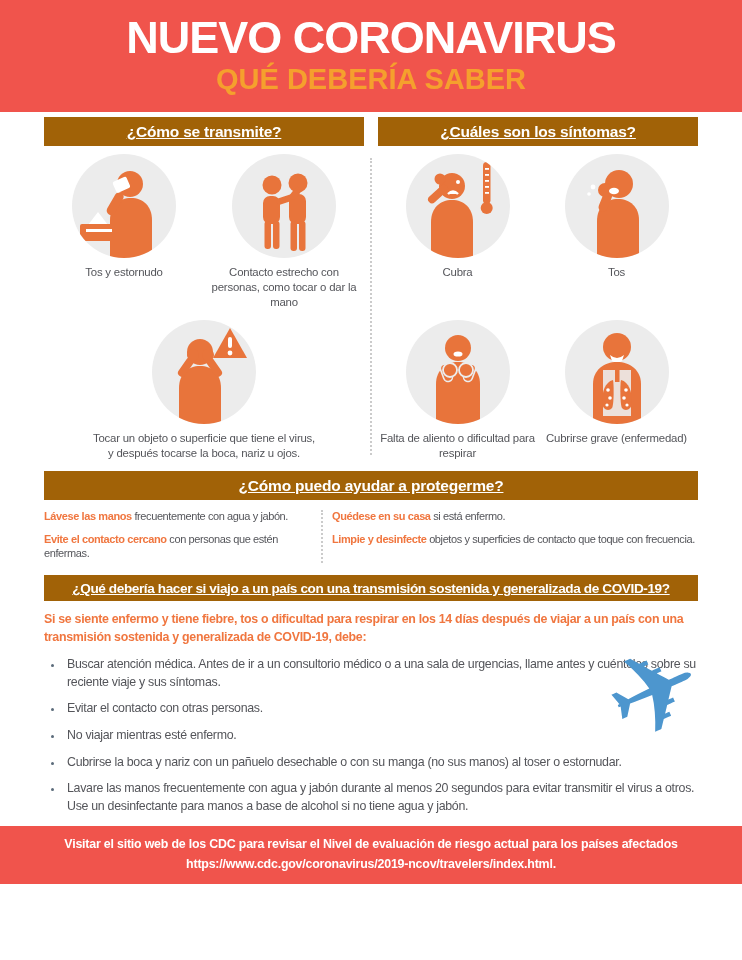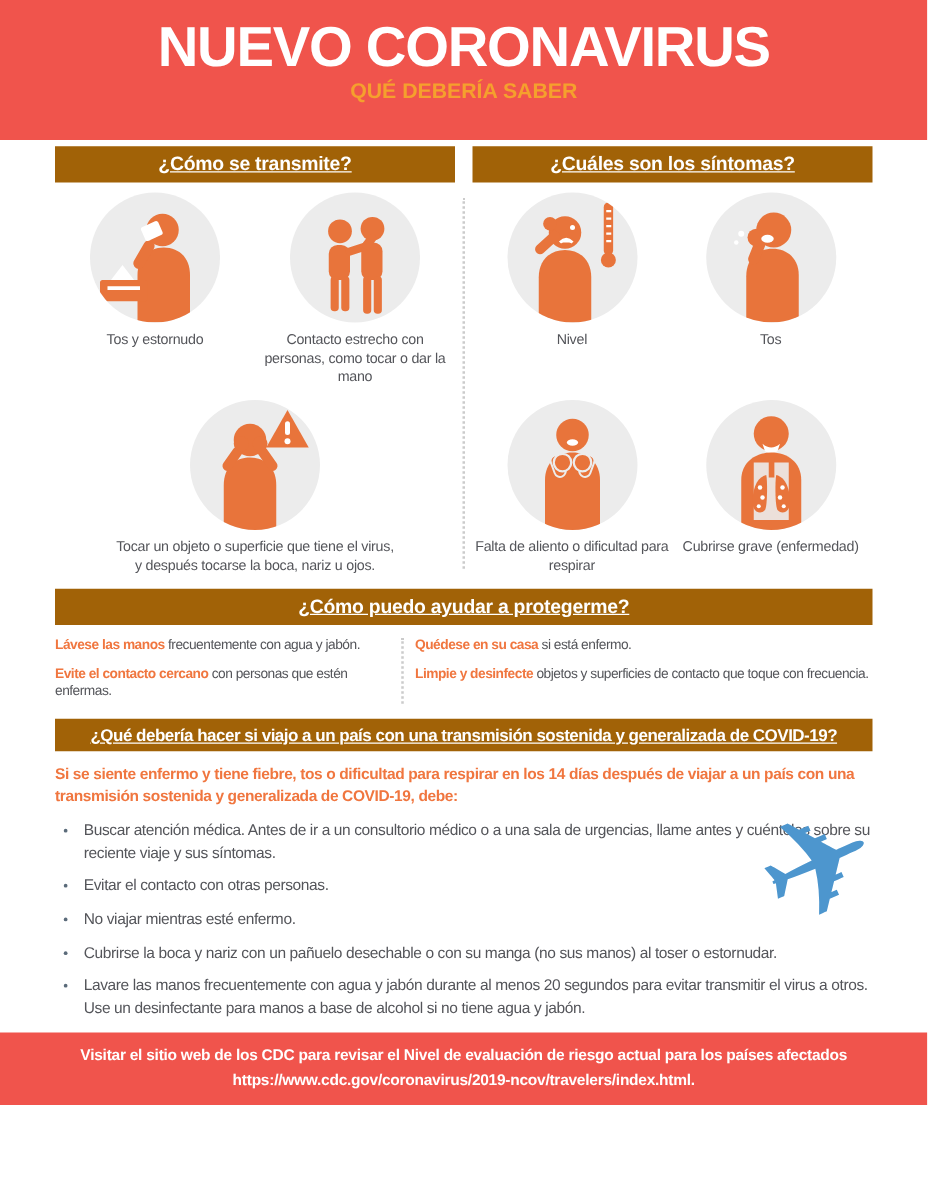--- a/index.html
+++ b/index.html
@@ -9,21 +9,21 @@
     position:relative; width:742px; height:960px; margin:0 auto;
     background:#ffffff; overflow:hidden; display:flex; flex-direction:column;
   }
 
   
   .masthead { height:112px; background:#F0544C; text-align:center; padding-top:15px; flex:0 0 auto; }
   .masthead h1 {
     color:#ffffff; font-size:45px; font-weight:700; letter-spacing:-1px; line-height:1.0;
   }
   .masthead h2 {
-    color:#F5A02D; font-size:17px; font-weight:700; letter-spacing:0px; margin-top:3px;
+    color:#F5A02D; font-size:29px; font-weight:700; letter-spacing:0px; margin-top:3px;
   }
 
   
   .intro {
     text-align:center; color:#54555A; font-size:14px; line-height:1.5;
     padding:13px 58px 6px; letter-spacing:-0.2px;
   }
   .intro .hl { color:#E03A2E; font-weight:700; }
 
   
@@ -191,21 +191,21 @@
               </g>
               <rect class="pfill" x="77" y="8" width="7.5" height="42" rx="3.7"></rect>
               <circle class="pfill" cx="80.7" cy="54" r="6"></circle>
               <rect class="pwhite" x="79" y="14" width="4" height="1.8"></rect>
               <rect class="pwhite" x="79" y="20" width="4" height="1.8"></rect>
               <rect class="pwhite" x="79" y="26" width="4" height="1.8"></rect>
               <rect class="pwhite" x="79" y="32" width="4" height="1.8"></rect>
               <rect class="pwhite" x="79" y="38" width="4" height="1.8"></rect>
             </svg>
           </div>
-          <div class="caption">Nivel</div>
+          <div class="caption">Cubra</div>
         </div>
         <div class="icon-cell">
           <div class="circle">
             <svg class="pict" viewBox="0 0 104 104">
               <g transform="translate(2,0)">
                 <circle class="pfill" cx="52" cy="30" r="14"></circle>
                 <path class="pfill" d="M30,104 V67 C30,53 39,45 51,45 C63,45 72,53 72,66 V104 Z"></path>
                 <rect class="pfill" x="34" y="36" width="9" height="22" rx="4.5" transform="rotate(22 38 47)"></rect>
                 <circle class="pfill" cx="38" cy="36" r="7"></circle>
                 <ellipse class="pwhite" cx="47" cy="37" rx="5" ry="3.2"></ellipse>

